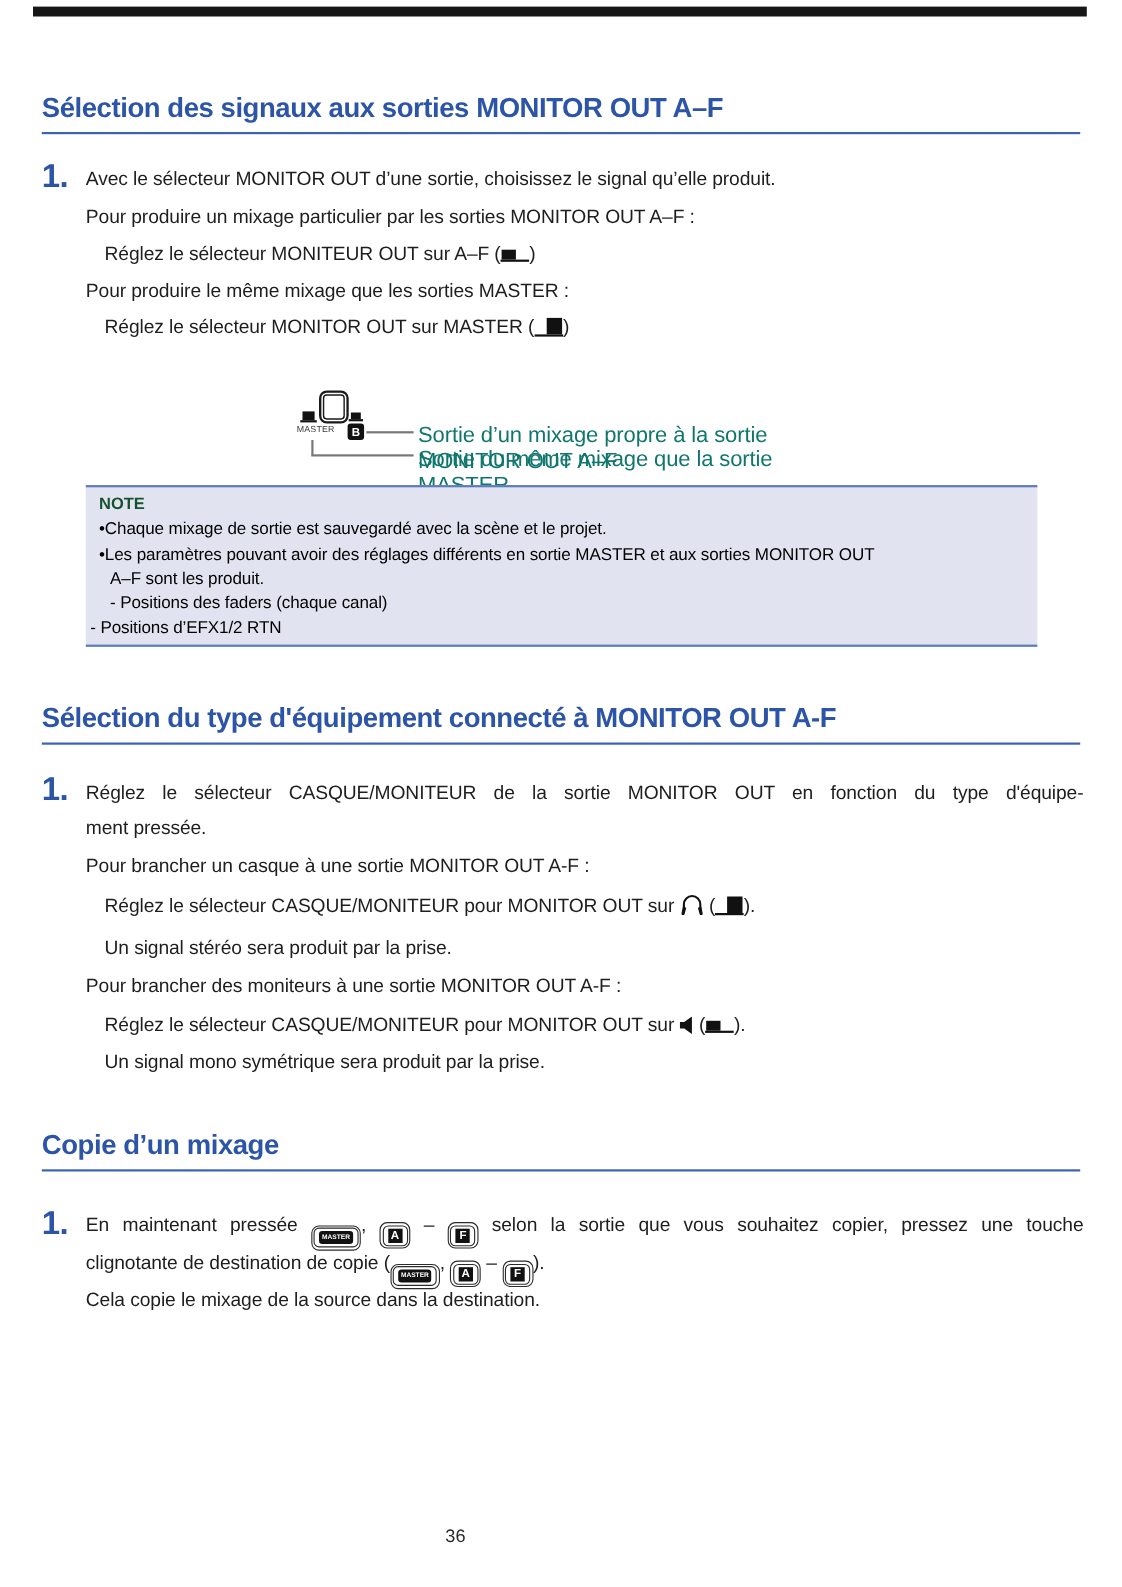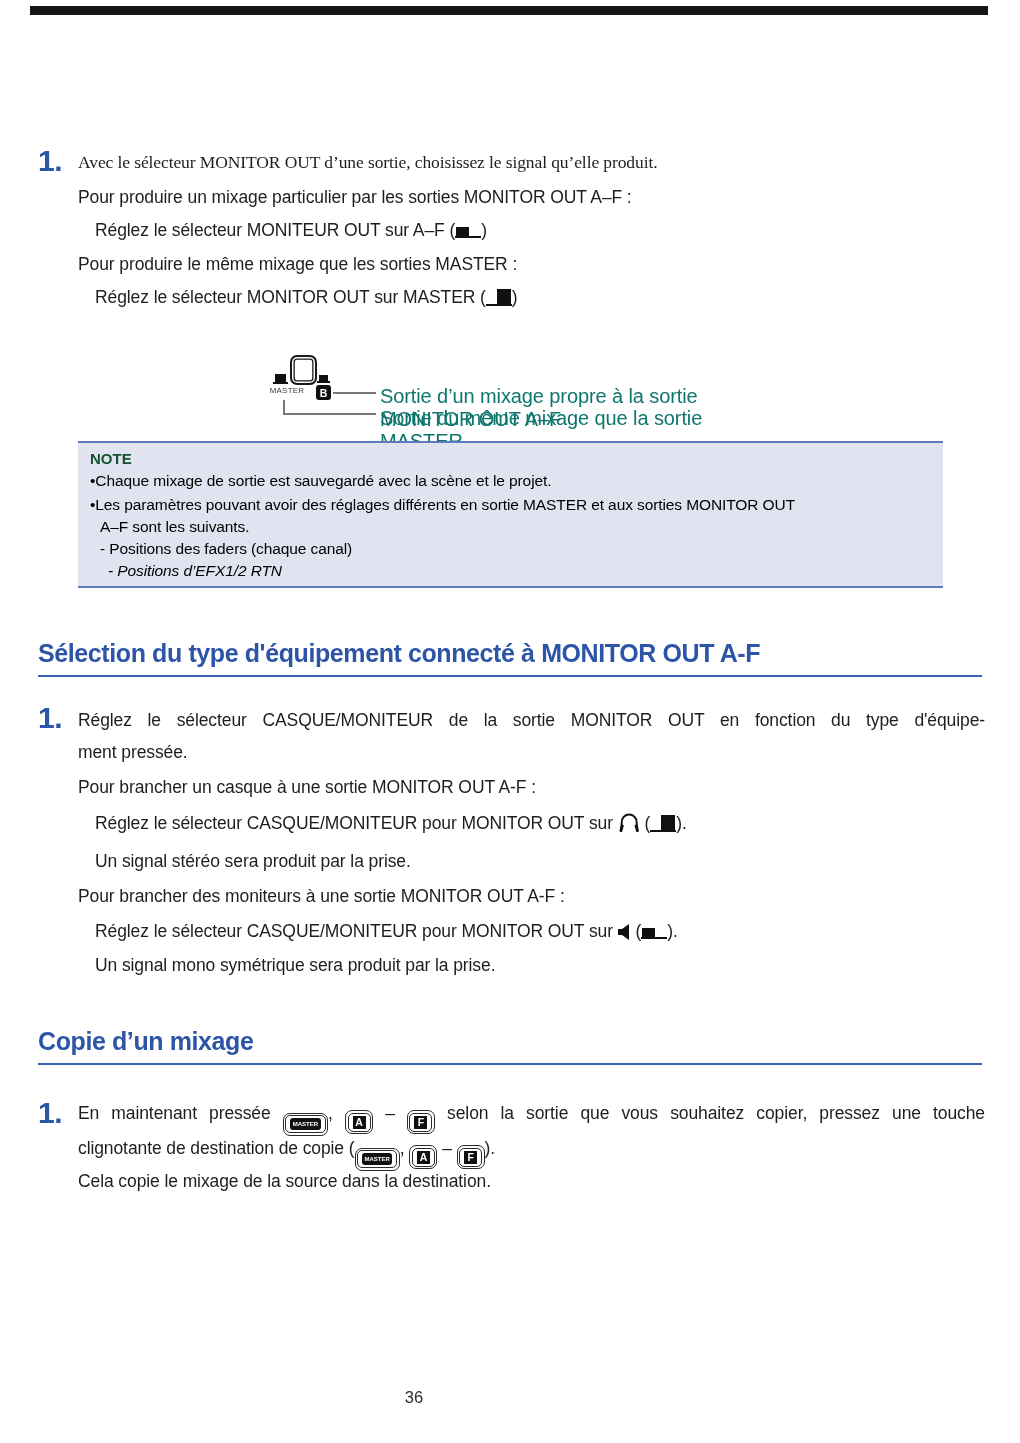--- a/index.html
+++ b/index.html
@@ -53,23 +53,24 @@
   .note-line{font-size:15.5px;letter-spacing:-0.1px;color:#000000;white-space:pre-wrap;}
   .footer{left:0;top:1388px;width:828px;text-align:center;font-size:16.5px;color:#2b2b2b;}
 </style>
 </head>
 <body>
 
 <div id="page">
 
   <div class="abs headerbar"></div>
 
+  <div class="abs h-title" style="top:84px;">Sélection des signaux aux sorties MONITOR OUT A–F</div>
 
   <div class="abs stepnum" style="left:38px;top:146px;">1.</div>
-  <div class="abs line" style="left:78px;top:152px;font-family:Liberation Serif, serif;">Avec le sélecteur MONITOR OUT d’une sortie, choisissez le signal qu’elle produit.</div>
+  <div class="abs line" style="left:78px;top:152px;">Avec le sélecteur MONITOR OUT d’une sortie, choisissez le signal qu’elle produit.</div>
   <div class="abs line" style="left:78px;top:187px;">Pour produire un mixage particulier par les sorties MONITOR OUT A–F :</div>
   <div class="abs line" style="left:95px;top:220px;"><span>Réglez le sélecteur MONITEUR OUT sur A–F (</span><span class="sw sw-down"></span><span>)</span></div>
   <div class="abs line" style="left:78px;top:254px;">Pour produire le même mixage que les sorties MASTER :</div>
   <div class="abs line" style="left:95px;top:287px;"><span>Réglez le sélecteur MONITOR OUT sur MASTER (</span><span class="sw sw-up"></span><span>)</span></div>
 
   <div id="diagram" class="abs">
     <div class="abs knob"></div>
     <div class="abs mk-knob-l"></div>
     <div class="abs mk-base-l"></div>
     <div class="abs mk-label">MASTER</div>
@@ -80,23 +81,23 @@
     <div class="abs lead" style="left:13px;top:48px;width:1.5px;height:14px;"></div>
     <div class="abs lead" style="left:13px;top:61px;width:93px;height:1.5px;"></div>
     <div class="abs callout" style="left:110px;top:33px;">Sortie d’un mixage propre à la sortie MONITOR OUT A–F</div>
     <div class="abs callout" style="left:110px;top:55px;">Sortie du même mixage que la sortie MASTER</div>
   </div>
 
   <div id="notebox" class="abs">
     <div class="abs note-title">NOTE</div>
     <div class="abs note-line" style="left:12px;top:29px;">•Chaque mixage de sortie est sauvegardé avec la scène et le projet.</div>
     <div class="abs note-line" style="left:12px;top:53px;">•Les paramètres pouvant avoir des réglages différents en sortie MASTER et aux sorties MONITOR OUT</div>
-    <div class="abs note-line" style="left:22px;top:75px;">A–F sont les suivants.</div>
+    <div class="abs note-line" style="left:22px;top:75px;">A–F sont les produit.</div>
     <div class="abs note-line" style="left:22px;top:97px;">- Positions des faders (chaque canal)</div>
-    <div class="abs note-line" style="left:30px;top:119px;font-style:italic;">- Positions d’EFX1/2 RTN</div>
+    <div class="abs note-line" style="left:4px;top:119px;">- Positions d’EFX1/2 RTN</div>
   </div>
 
   <div class="abs h-title" style="top:639px;">Sélection du type d'équipement connecté à MONITOR OUT A-F</div>
 
   <div class="abs stepnum" style="left:38px;top:703px;">1.</div>
   <div class="abs line just" style="left:78px;top:710px;">Réglez le sélecteur CASQUE/MONITEUR de la sortie MONITOR OUT en fonction du type d'équipe-</div>
   <div class="abs line" style="left:78px;top:742px;">ment pressée.</div>
   <div class="abs line" style="left:78px;top:777px;">Pour brancher un casque à une sortie MONITOR OUT A-F :</div>
   <div class="abs line" style="left:95px;top:812px;"><span>Réglez le sélecteur CASQUE/MONITEUR pour MONITOR OUT sur </span><span class="glyph"><svg width="22" height="20" viewBox="0 0 24 22">
           <path d="M4 17 v-6 a8.2 8.2 0 0 1 16.4 0 v6" fill="none" stroke="#111" stroke-width="2.1"></path>

